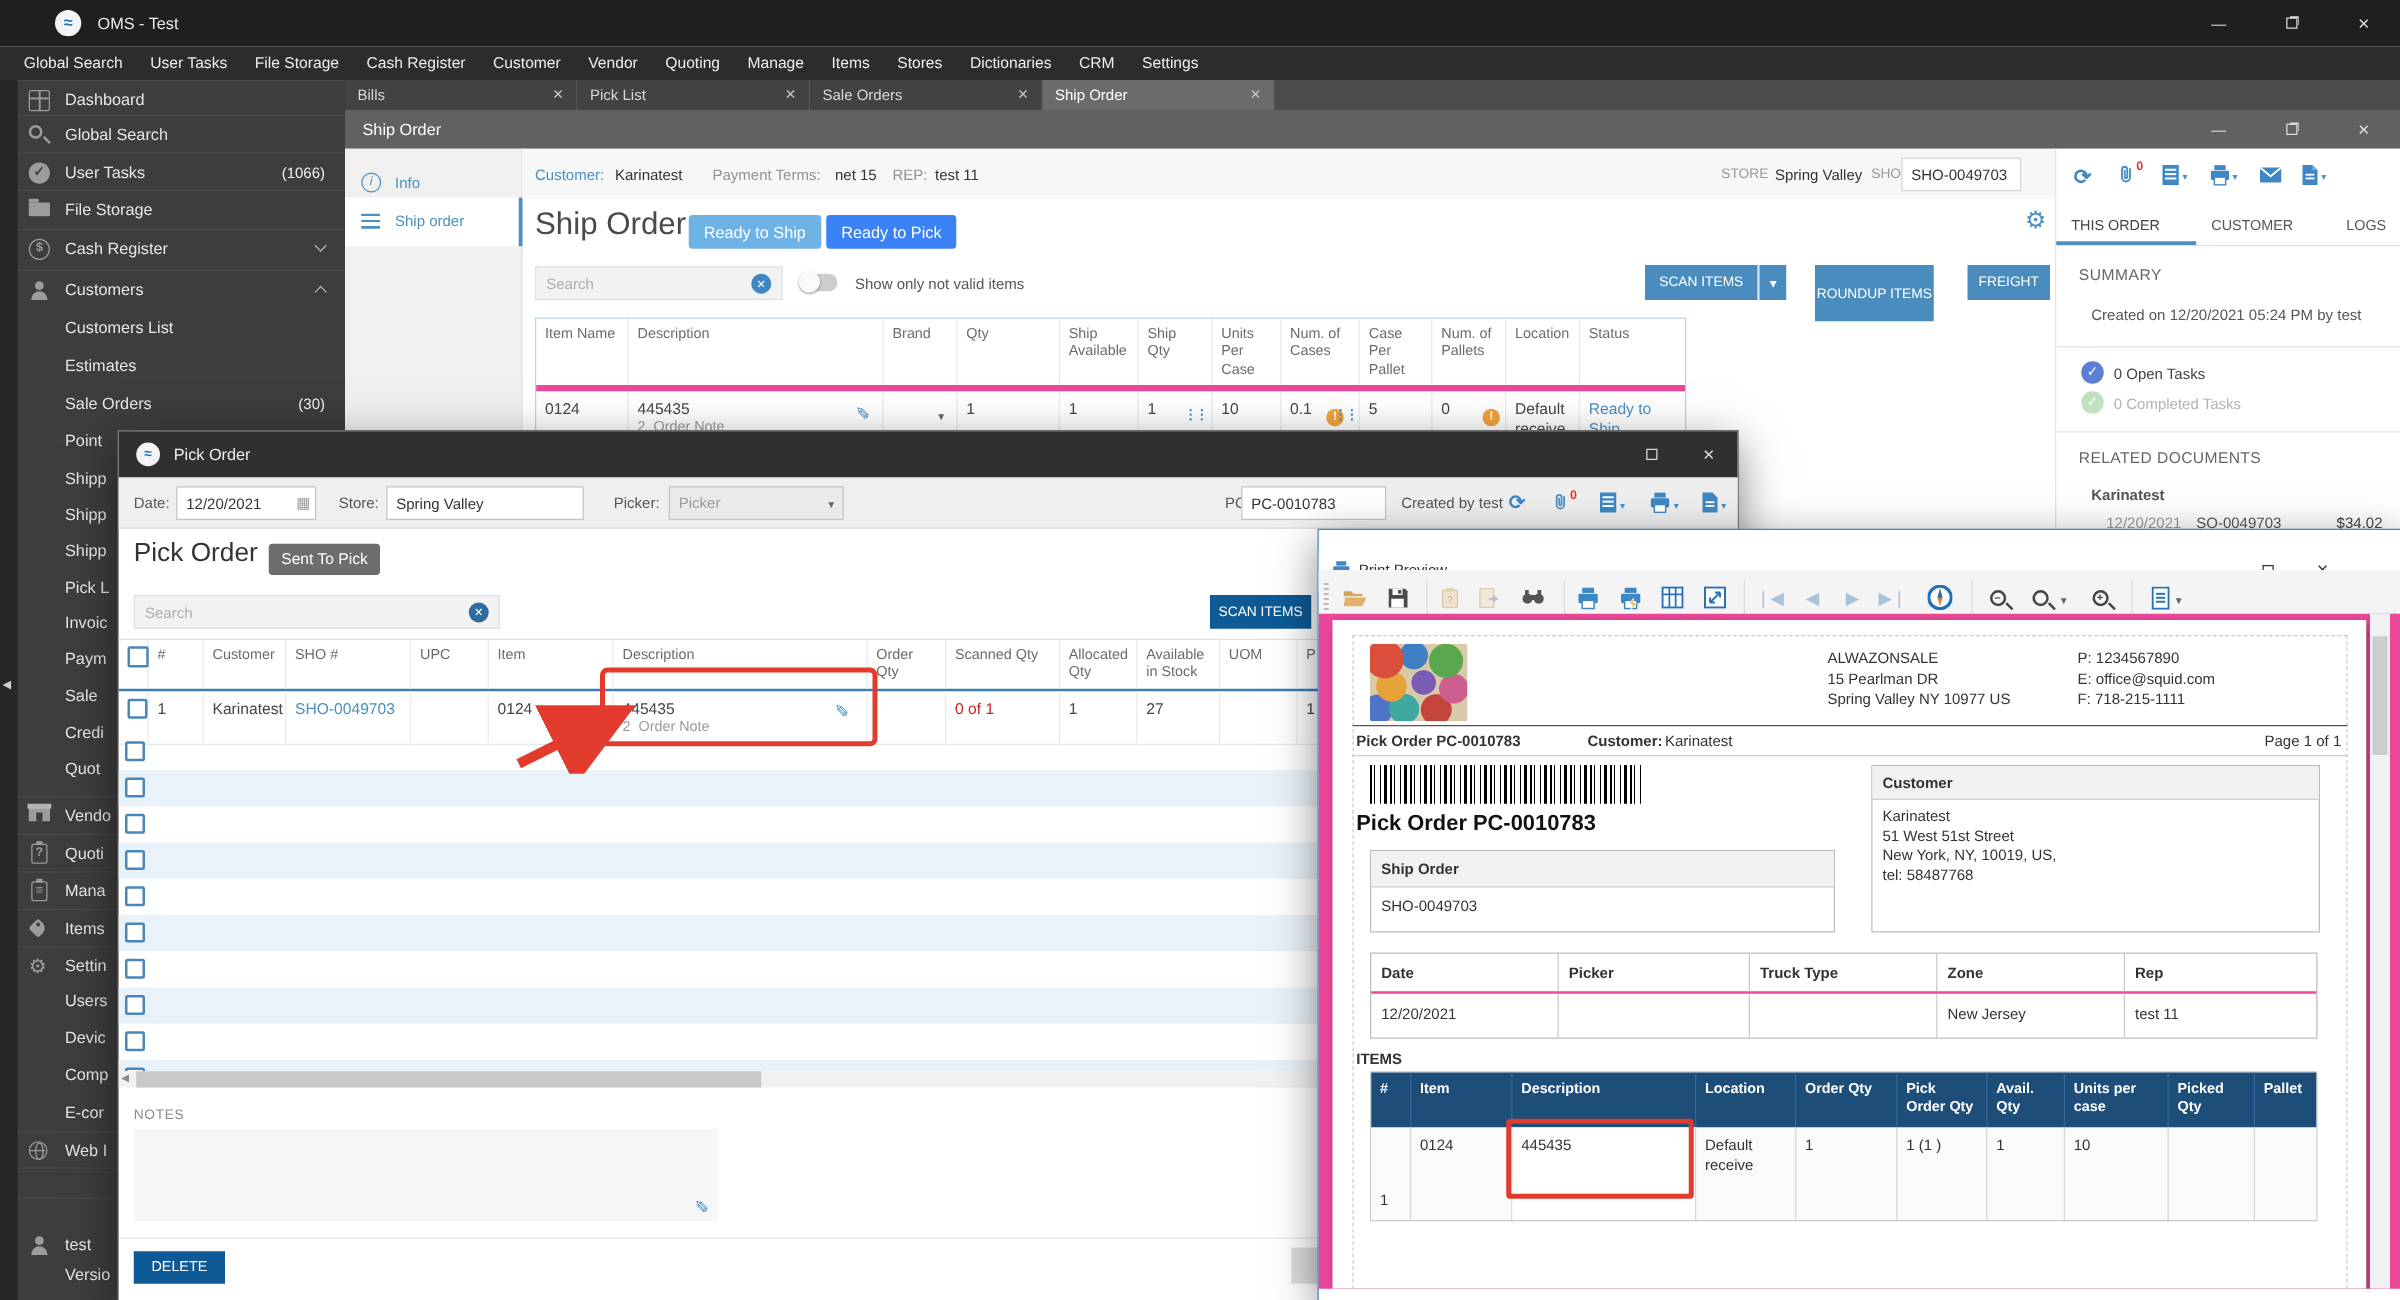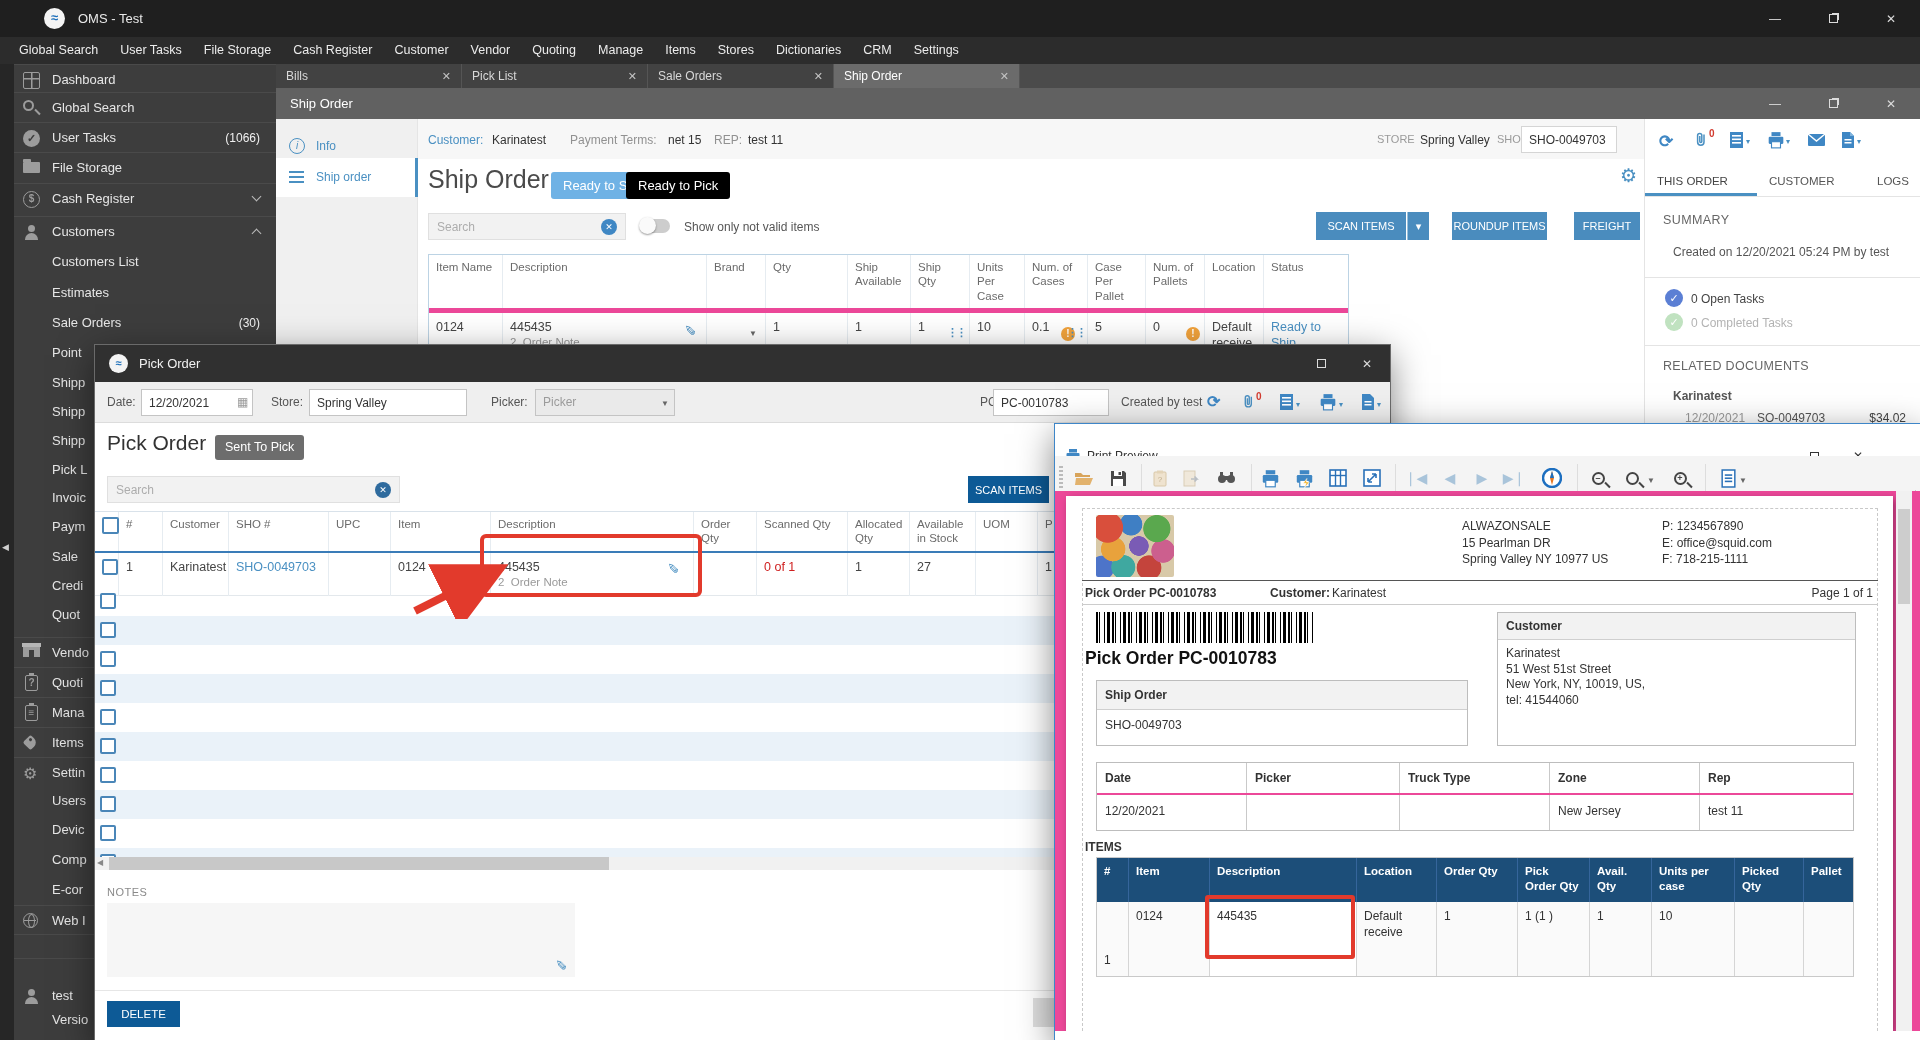--- a/index.html
+++ b/index.html
@@ -327,30 +327,30 @@
     <span style="left:296px;color:#919191">REP:</span>
     <span style="left:330px;color:#333">test 11</span>
     <span style="left:959px;color:#9a9a9a;font-size:11px">STORE</span>
     <span style="left:1002px;color:#333">Spring Valley</span>
     <span style="left:1079px;color:#9a9a9a;font-size:11px">SHO #</span>
     <input class="winput" style="left: 1103px; top: 7px; width: 96px; border-color: rgb(213, 213, 213);" value="SHO-0049703">
   </div>
 
   <span class="a" style="left:428px;top:165px;font-size:25px;color:#4a4a4a">Ship Order</span>
   <span class="a chipb" style="left:551px;top:172px;background:#6fb2e5">Ready to Ship</span>
-  <span class="a chipb" style="left:626px;top:172px;background:#000000">Ready to Pick</span>
+  <span class="a chipb" style="left:661px;top:172px;background:#3b82f6">Ready to Pick</span>
   <span class="a gear" style="left:1620px;top:164px">⚙</span>
 
   <input class="a sinput" style="left: 428px; top: 213px; width: 198px; height: 27px;" placeholder="Search">
   <span class="a clearx" style="left:601px;top:219px">✕</span>
   <span class="a toggle" style="left:640px;top:219px"></span>
   <span class="a" style="left:684px;top:220px;color:#555">Show only not valid items</span>
   <button class="a bluebtn" style="left:1316px;top:212px;width:90px;height:28px">SCAN ITEMS</button>
   <button class="a bluebtn" style="left:1407px;top:212px;width:22px;height:28px;border-left:1px solid rgba(255,255,255,.45)">▾</button>
-  <button class="a bluebtn" style="left:1452px;top:212px;width:95px;height:28px">ROUNDUP ITEMS</button>
+  <button class="a bluebtn" style="left:1452px;top:212px;width:95px;height:45px">ROUNDUP ITEMS</button>
   <button class="a bluebtn" style="left:1574px;top:212px;width:66px;height:28px">FREIGHT</button>
 
   <div class="a" style="left:428px;top:254px;width:921px;border:1px solid #bcd3e4">
     <div class="sot" style="border-bottom:5px solid #ec4899">
       <div class="hc">Item Name</div>
       <div class="hc">Description</div>
       <div class="hc">Brand</div>
       <div class="hc">Qty</div>
       <div class="hc">Ship Available</div>
       <div class="hc">Ship Qty</div>
@@ -742,21 +742,21 @@
         <div class="pbox" style="left:30px;top:184px;width:372px;height:66px">
           <div class="pboxhdr">Ship Order</div>
           <div style="padding:8px;font-size:12px">SHO-0049703</div>
         </div>
         <div class="pbox" style="left:431px;top:116px;width:359px;height:134px">
           <div class="pboxhdr" style="padding:6px 8px">Customer</div>
           <div style="padding:6px 8px;line-height:15.5px;font-size:12px">
             <div>Karinatest</div>
             <div>51 West 51st Street</div>
             <div>New York, NY, 10019, US,</div>
-            <div>tel: 41544060</div>
+            <div>tel: 58487768</div>
           </div>
         </div>
         <div class="pbox" style="left:30px;top:266px;width:758px">
           <div class="pmt" style="border-bottom:2px solid #ec4899">
             <div class="mh">Date</div>
             <div class="mh">Picker</div>
             <div class="mh">Truck Type</div>
             <div class="mh">Zone</div>
             <div class="mh" style="border-right:none">Rep</div>
           </div>

